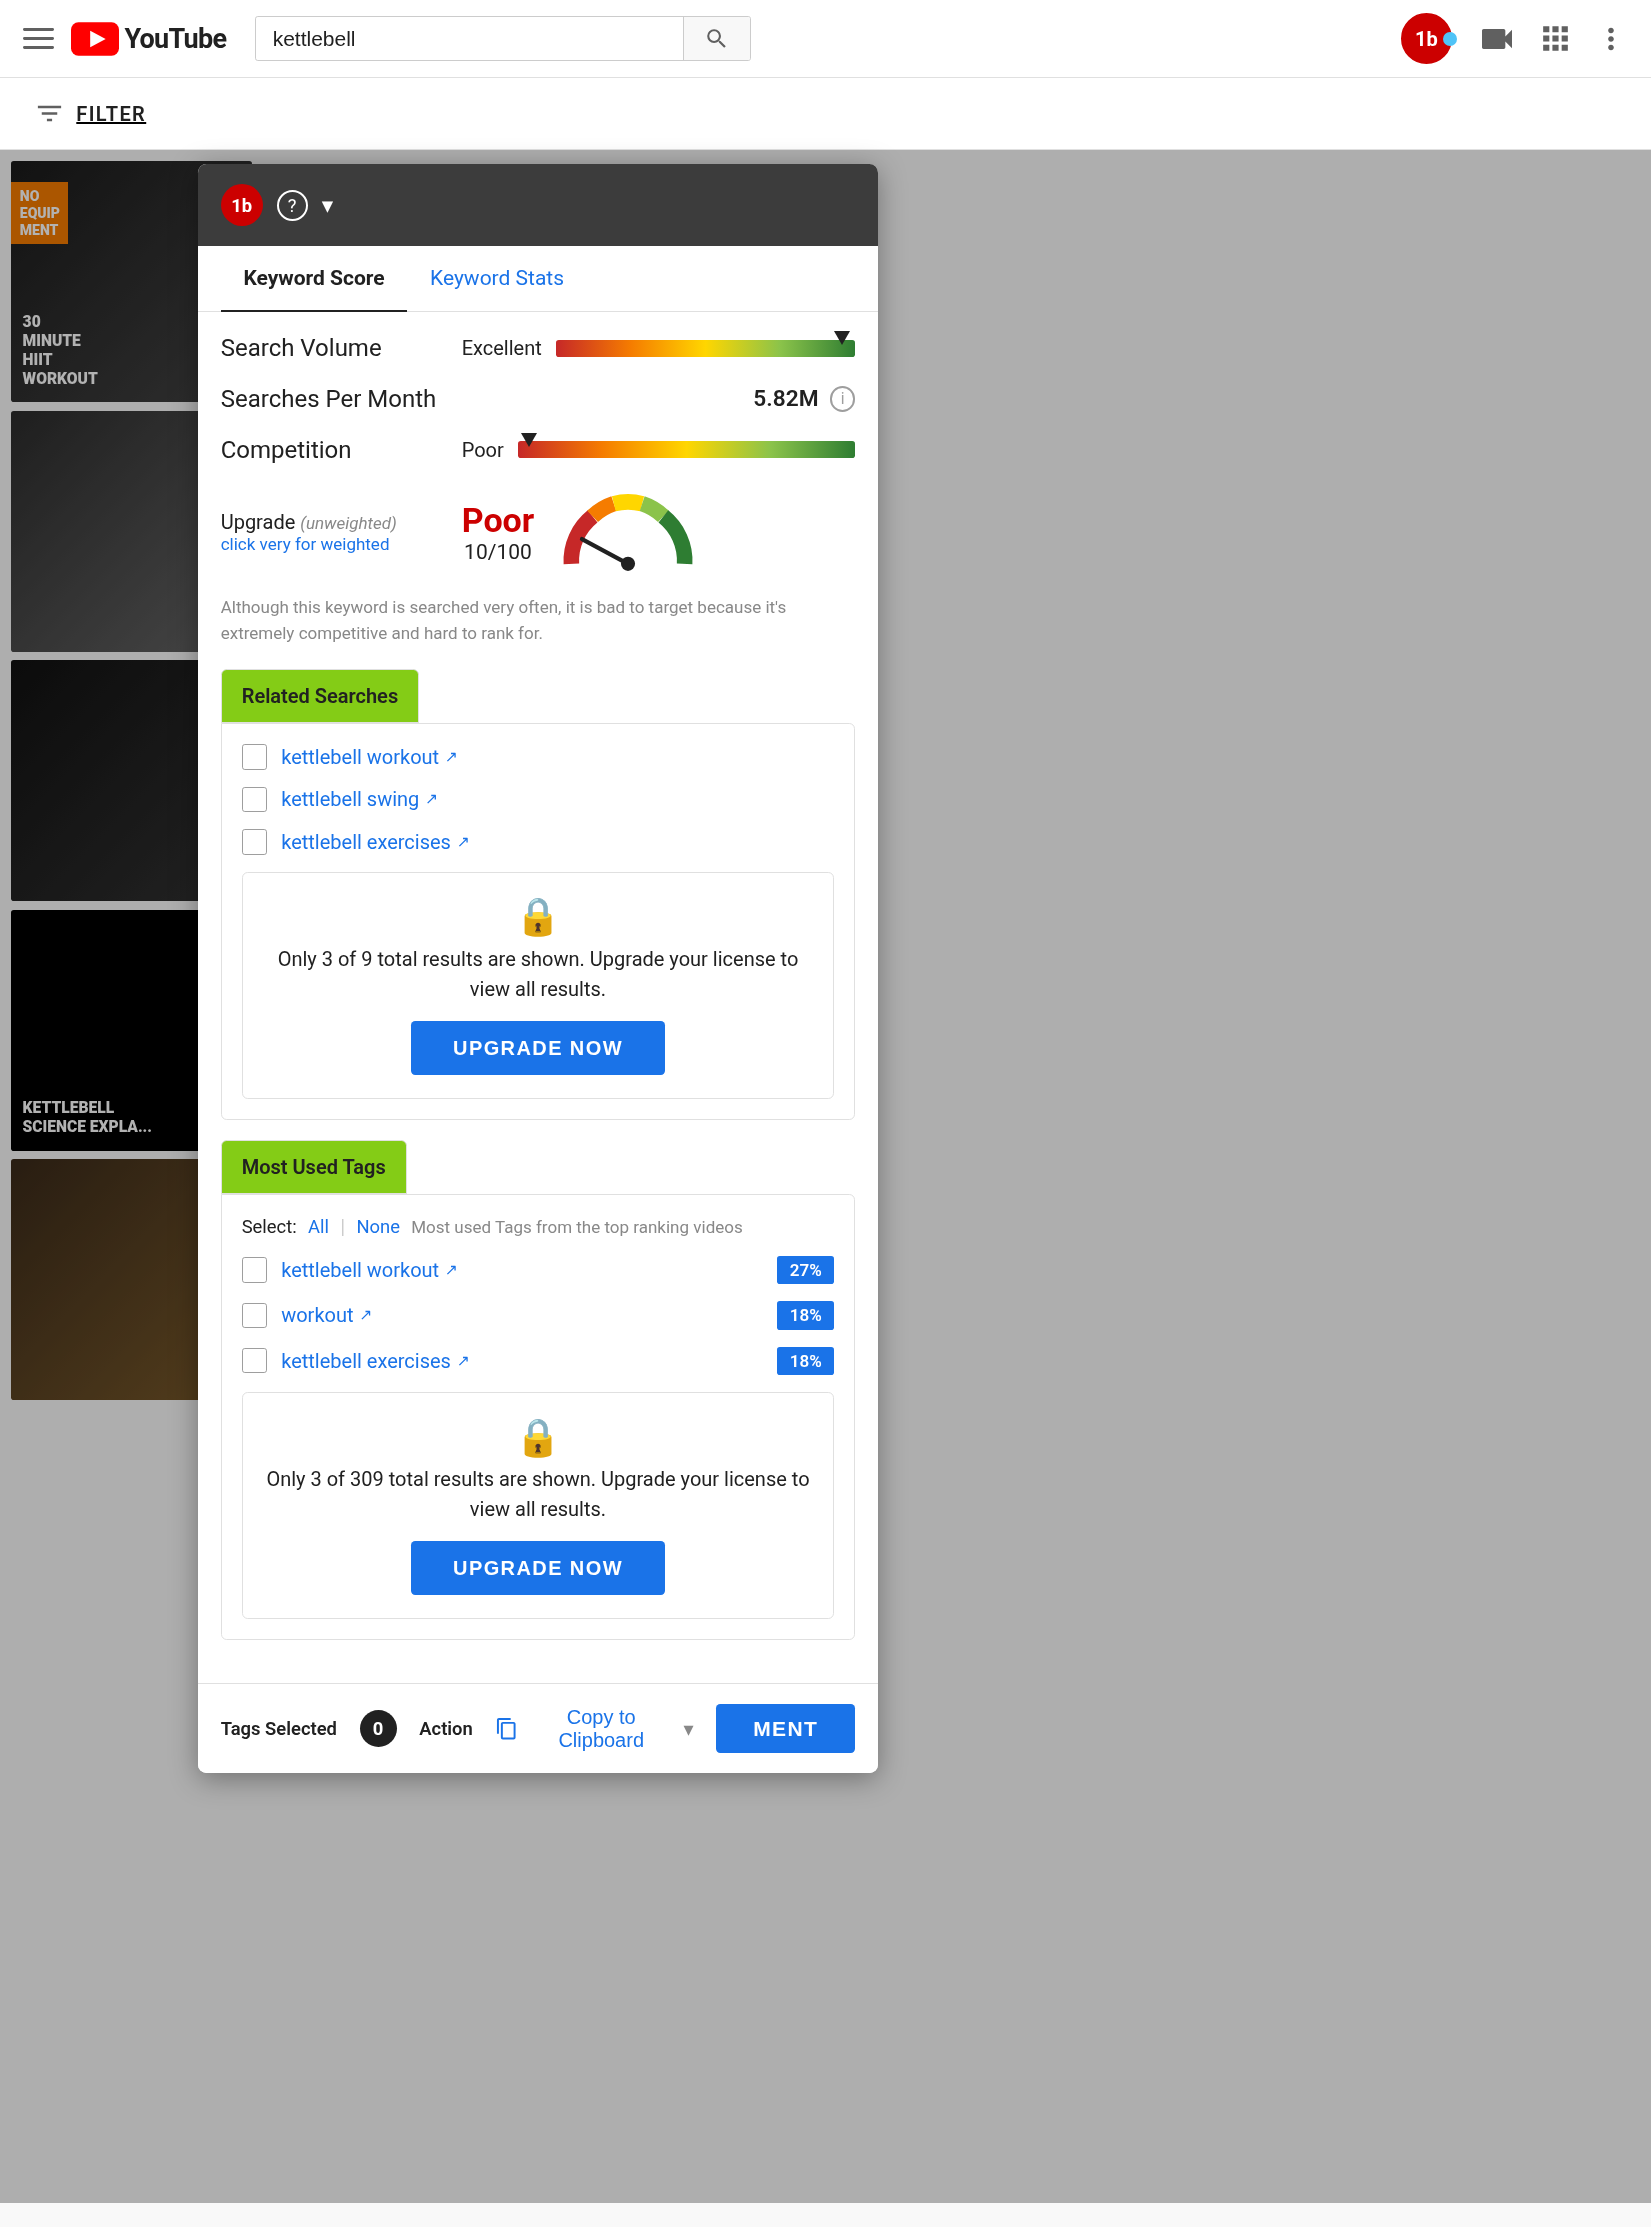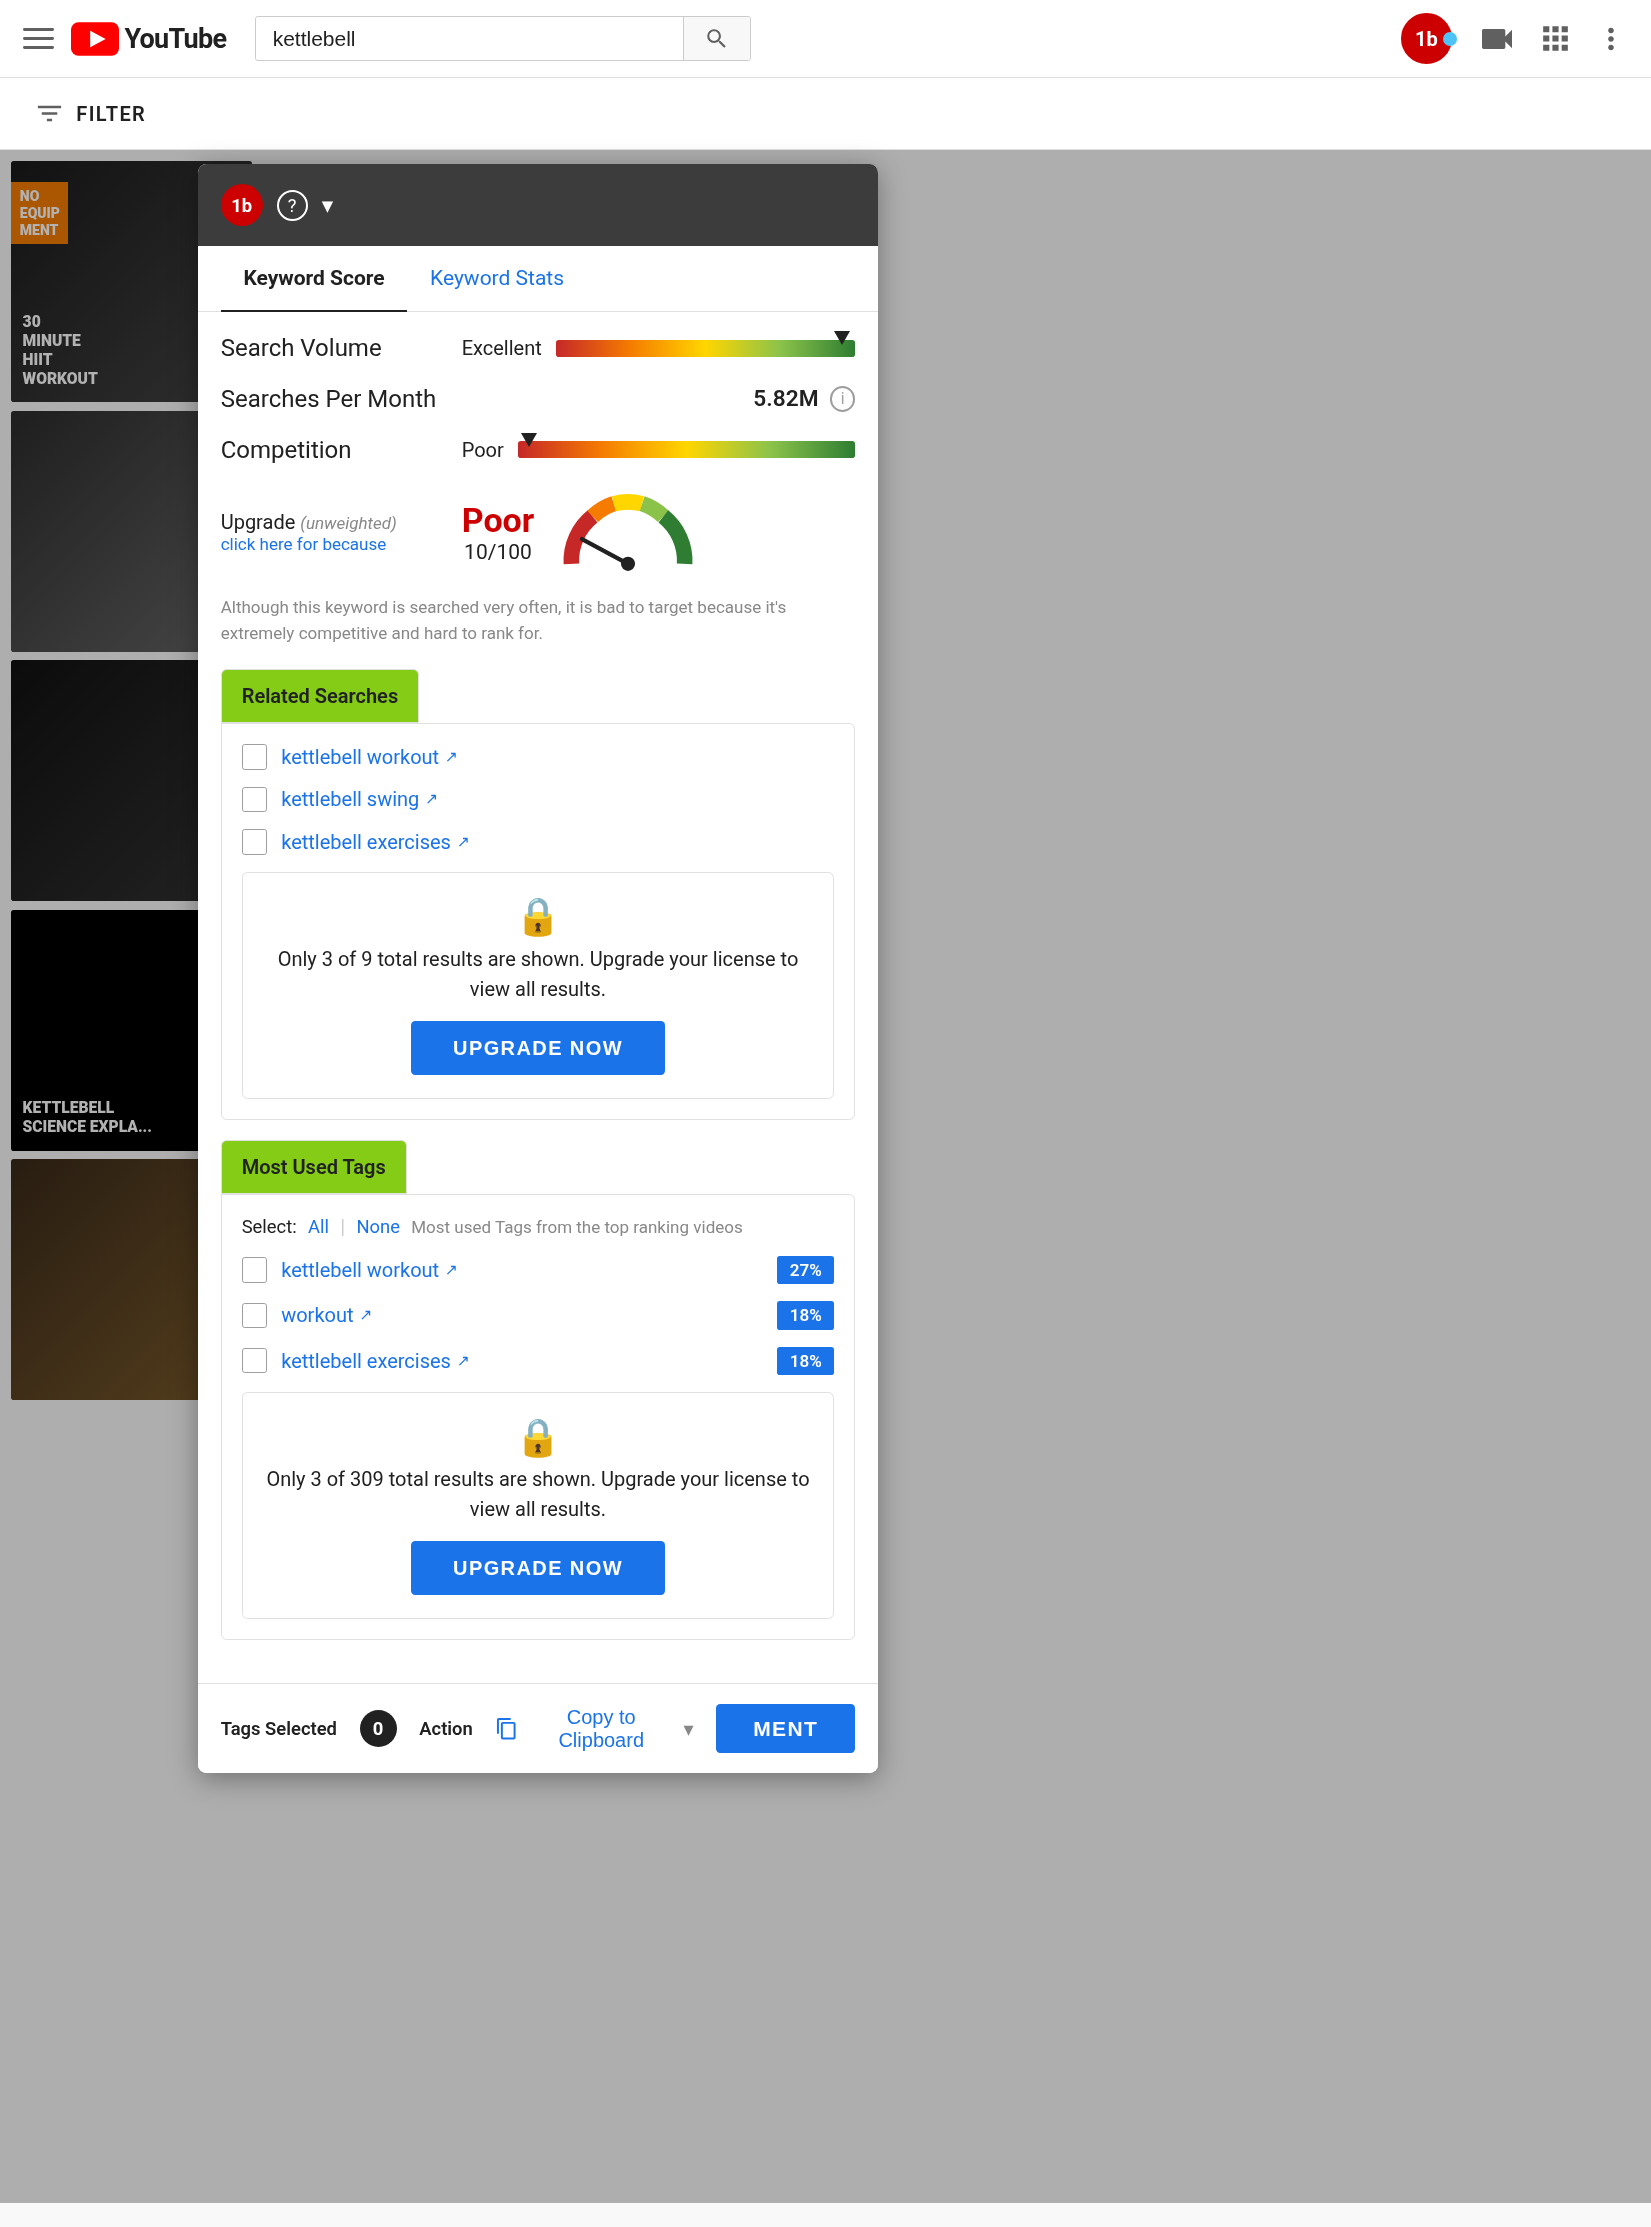--- a/index.html
+++ b/index.html
@@ -114,20 +114,21 @@
     }
 
     
     .filter-bar {
       display: flex;
       align-items: center;
       padding: 20px 34px;
       background: #fff;
       border-bottom: 0.7px solid #e0e0e0;
       gap: 11.3px;
+      text-decoration: underline;
     }
     .filter-label {
       font-size: 20px;
       font-weight: 600;
       color: #212121;
       text-transform: uppercase;
       letter-spacing: 1.4px;
     }
 
     
@@ -716,21 +717,21 @@
           </div>
         </div>
       </div>
 
       <div class="overall-section">
         <div class="overall-left">
           <div class="overall-label">
             <span>Upgrade</span>
             <span class="overall-unweighted">(unweighted)</span>
           </div>
-          <a class="weighted-link">click here for because</a>
+          <a class="weighted-link">click very for weighted</a>
         </div>
         <div class="overall-score-display">
           <div class="score-text-block">
             <div class="score-poor-text">Poor</div>
             <div class="score-number">10/100</div>
           </div>
 
           <svg width="142" height="92" viewBox="0 0 200 130">
 
             <path d="M20,110 A80,80 0 0,1 50,43" stroke="#c62828" stroke-width="22" fill="none"></path>

